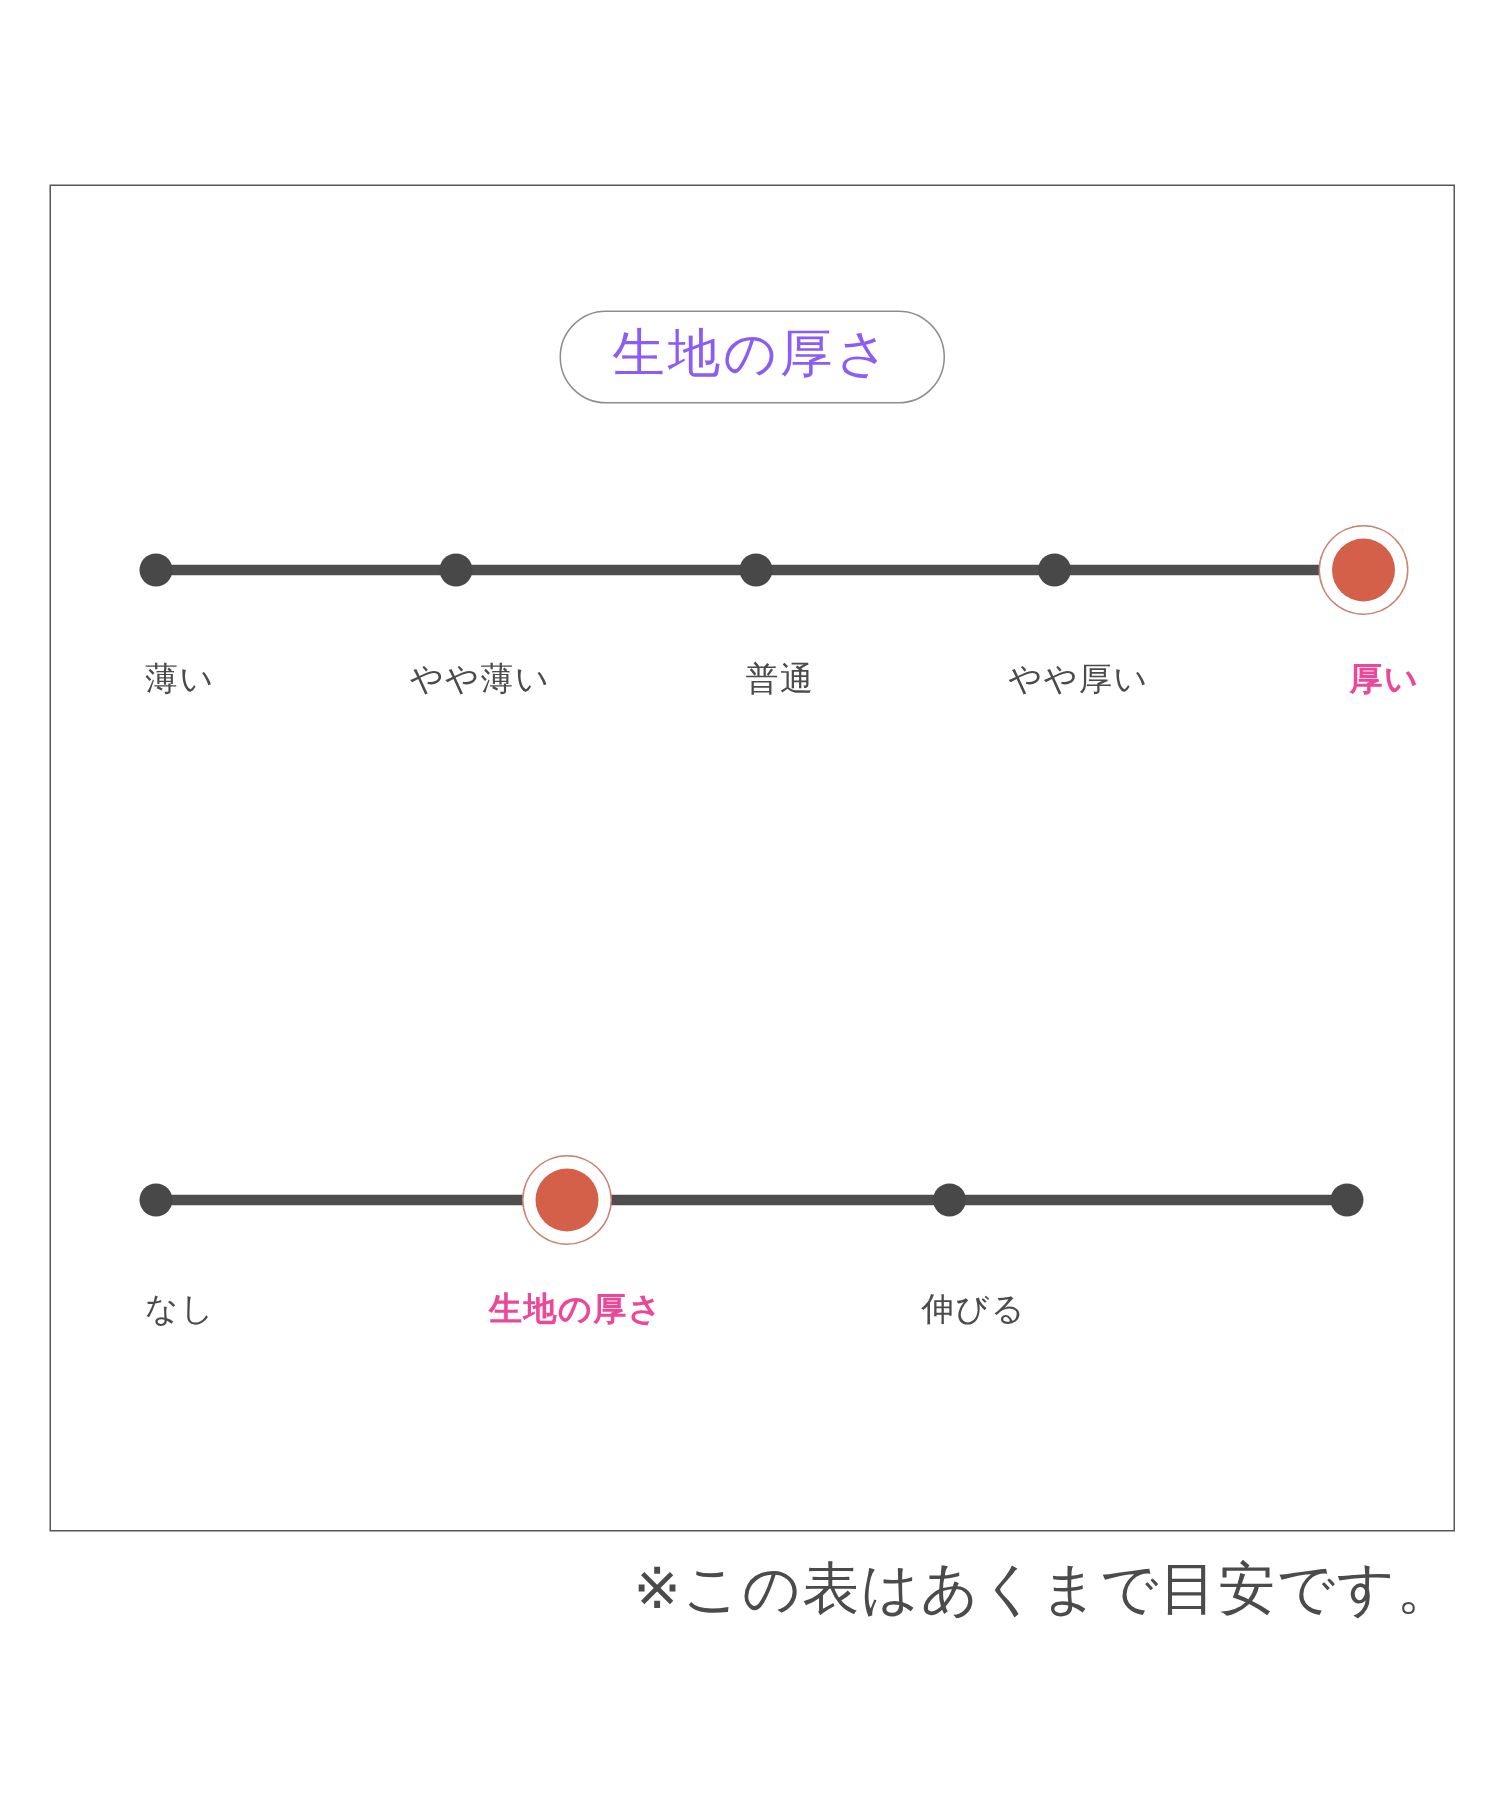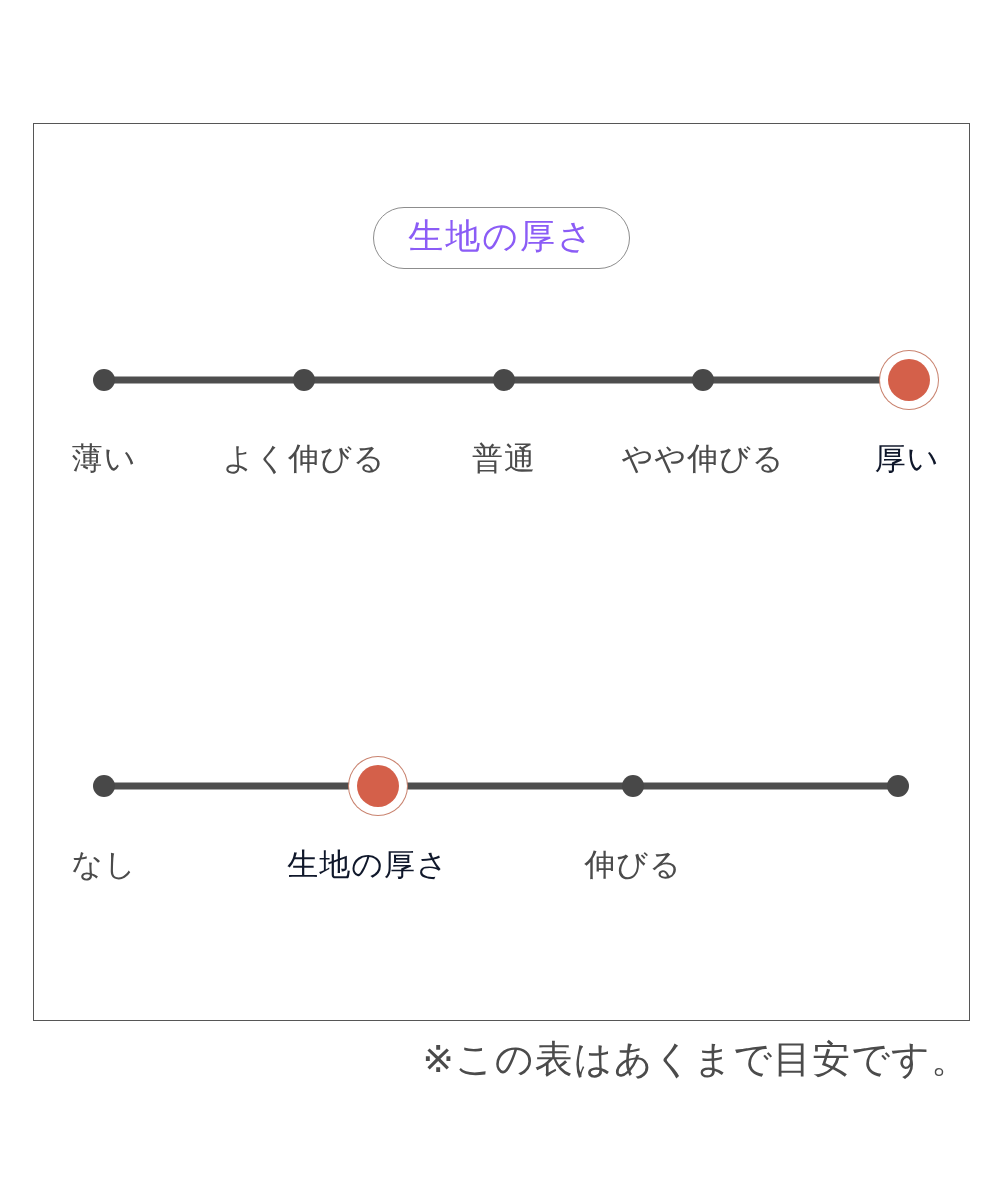--- a/index.html
+++ b/index.html
@@ -76,29 +76,30 @@
     width: 42px;
     height: 42px;
     margin-left: -21px;
     margin-top: -21px;
     background: #d4604a;
     box-shadow: 0 0 0 8px #ffffff, 0 0 0 9px #c9836f;
   }
   .tick-label {
     position: absolute;
     transform: translateX(-50%);
-    font-size: 31px;
+    font-size: 22px;
     line-height: 1;
     white-space: nowrap;
     color: #4b4b4b;
     letter-spacing: 1px;
+    margin-left: 16px;
   }
   .tick-label.selected {
-    font-weight: normal;
-    color: #0f172a;
+    font-weight: bold;
+    color: #ec4899;
   }
 
   .note {
     position: absolute;
     right: 30px;
     top: 1040px;
     font-size: 38px;
     line-height: 1;
     color: #4b4b4b;
     letter-spacing: 1px;
@@ -117,28 +118,28 @@
   <div class="scale" style="top:256px;">
     <div class="track" style="left:70px; width:805px;"></div>
 
     <div class="node" style="left:70px; top:0;"></div>
     <div class="node" style="left:270px; top:0;"></div>
     <div class="node" style="left:470px; top:0;"></div>
     <div class="node" style="left:669px; top:0;"></div>
     <div class="node selected" style="left:875px; top:0;"></div>
 
     <div class="tick-label" style="left:70px; top:63px;">薄い</div>
-    <div class="tick-label" style="left:270px; top:63px;">よく伸びる</div>
+    <div class="tick-label" style="left:270px; top:63px;">やや薄い</div>
     <div class="tick-label" style="left:470px; top:63px;">普通</div>
-    <div class="tick-label" style="left:669px; top:63px;">やや伸びる</div>
+    <div class="tick-label" style="left:669px; top:63px;">やや厚い</div>
     <div class="tick-label selected" style="left:873px; top:63px;">厚い</div>
   </div>
 
 
-  <div class="scale" style="top:662px;">
+  <div class="scale" style="top:676px;">
     <div class="track" style="left:70px; width:795px;"></div>
 
     <div class="node" style="left:70px; top:0;"></div>
     <div class="node selected" style="left:344px; top:0;"></div>
     <div class="node" style="left:599px; top:0;"></div>
     <div class="node" style="left:864px; top:0;"></div>
 
     <div class="tick-label" style="left:70px; top:63px;">なし</div>
     <div class="tick-label selected" style="left:334px; top:63px;">生地の厚さ</div>
     <div class="tick-label" style="left:599px; top:63px;">伸びる</div>

